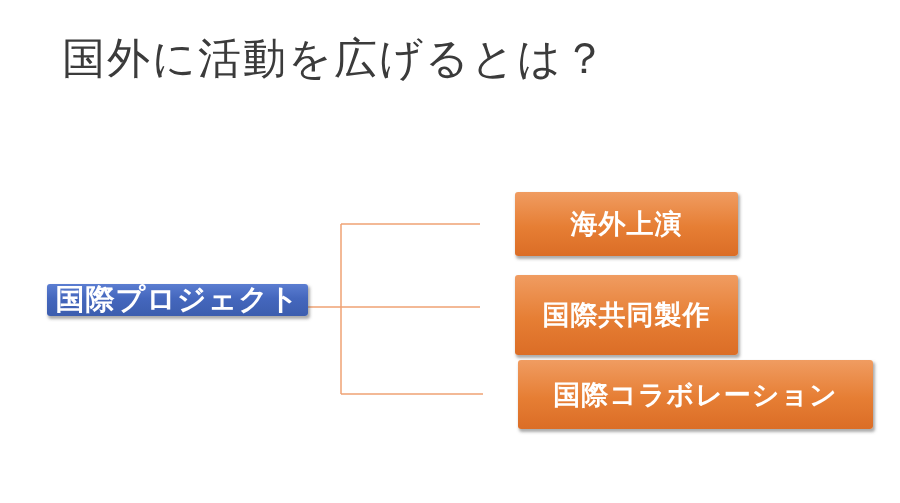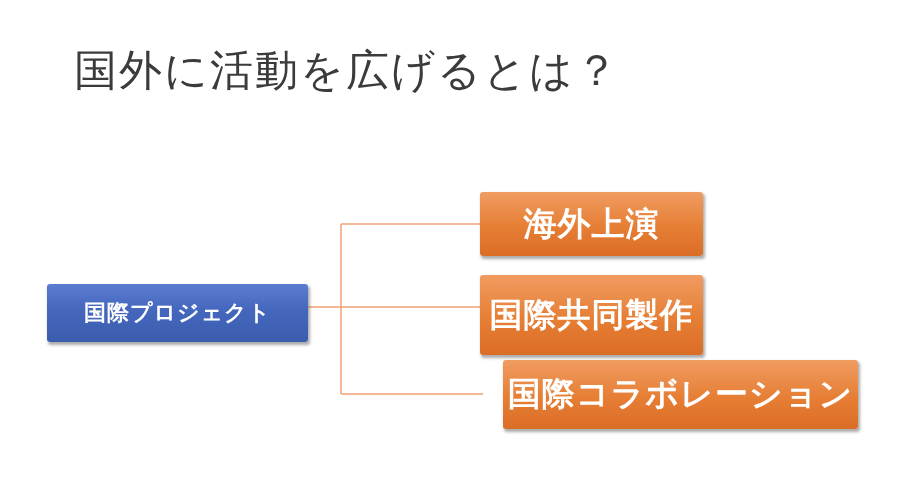--- a/index.html
+++ b/index.html
@@ -12,21 +12,21 @@
     position: relative;
     width: 900px;
     height: 503px;
     background: #ffffff;
     overflow: hidden;
   }
   .title {
     position: absolute;
     left: 62px;
     top: 30px;
-    margin: 12px;
+    margin: 0;
     font-size: 43px;
     font-weight: 200;
     letter-spacing: 2px;
     color: var(--title-color, #3b3b3b);
     white-space: nowrap;
   }
   .connectors {
     position: absolute;
     left: 0;
     top: 0;
@@ -47,39 +47,40 @@
     color: var(--node-text, #ffffff);
     font-weight: bold;
     border-radius: 3px;
     white-space: nowrap;
     box-shadow: 1.5px 2.5px 3px rgba(90, 90, 90, 0.5);
   }
   .node.root {
     left: 47px;
     top: 284px;
     width: 261px;
-    height: 58px;
-    font-size: 22px;
+    height: 32px;
+    font-size: 29px;
     letter-spacing: 1px;
     background: linear-gradient(180deg,
       var(--root-fill-top, #5b7dd1) 0%,
       #4467bd 45%,
       var(--root-fill-bottom, #3c5dae) 100%);
   }
   .node.child {
-    font-size: 33px;
+    font-size: 27px;
     letter-spacing: 1px;
     background: linear-gradient(180deg,
       var(--child-fill-top, #f09c61) 0%,
       #e67e34 55%,
       var(--child-fill-bottom, #db6d26) 100%);
+    margin-left: 35px;
   }
   .node.child-1 { left: 480px; top: 192px; width: 223px; height: 64px; }
   .node.child-2 { left: 480px; top: 275px; width: 223px; height: 80px; }
-  .node.child-3 { left: 503px; top: 360px; width: 355px; height: 69px; }
+  .node.child-3 { left: 483px; top: 360px; width: 355px; height: 69px; }
 </style>
 </head>
 <body>
 
 <div class="slide">
 
   <h1 class="title">国外に活動を広げるとは？</h1>
 
   <svg class="connectors" viewBox="0 0 900 503" xmlns="http://www.w3.org/2000/svg">
     <path d="M308 307 H341"></path>

